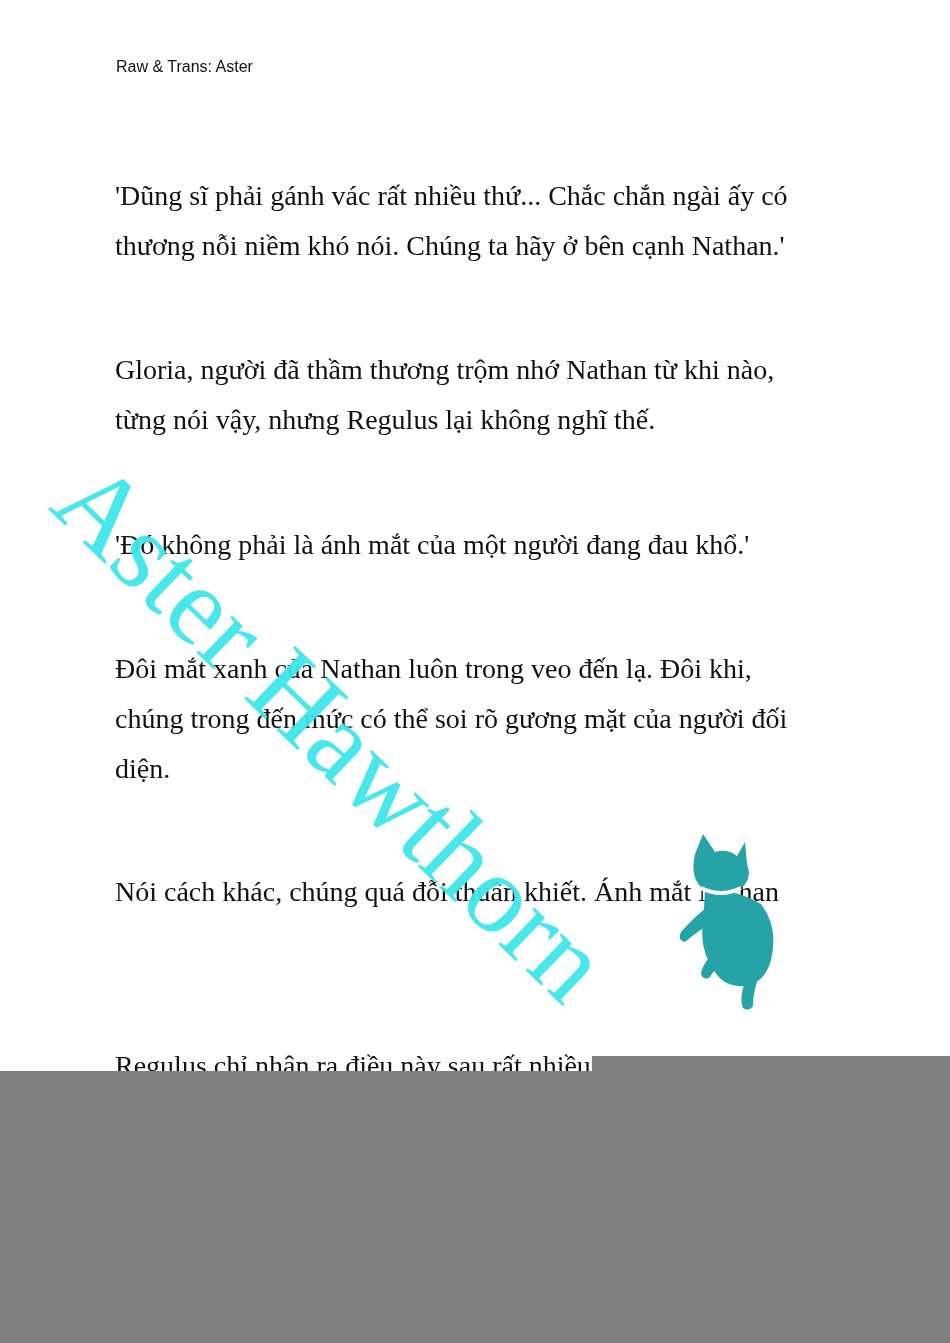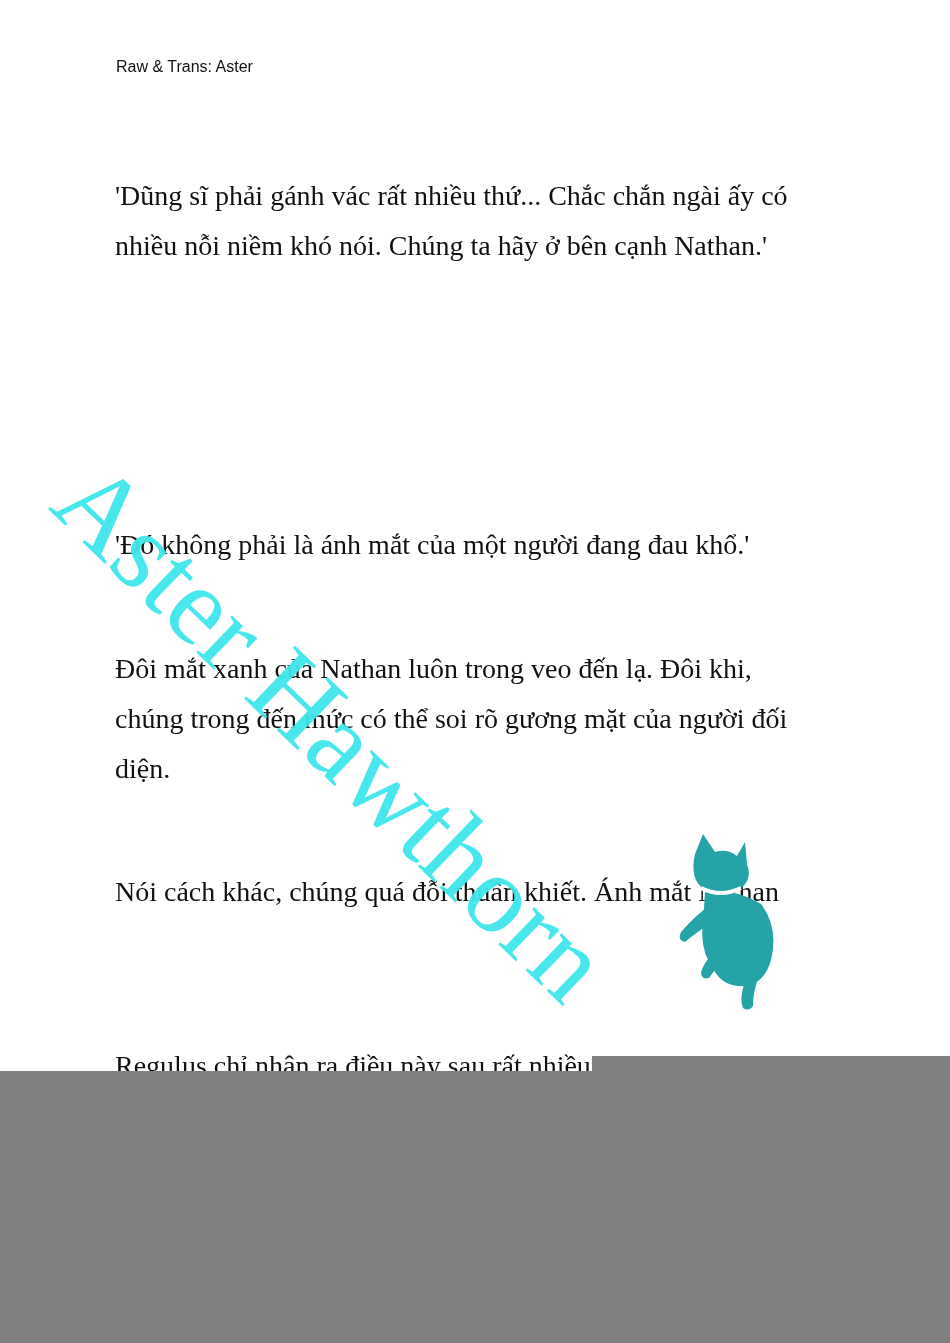--- a/index.html
+++ b/index.html
@@ -29,21 +29,25 @@
     .gray-b { position: absolute; left: 592px; top: 1056px; width: 358px; height: 20px; background: #808080; }
   </style>
 </head>
 <body>
 
 <div class="page">
   <div class="header">Raw &amp; Trans: Aster</div>
 
   <div class="para" style="top:171px">
     <span>'Dũng sĩ phải gánh vác rất nhiều thứ... Chắc chắn ngài ấy có</span>
-    <span>nhiều nỗi niềm khó nói. Chúng ta hãy ở bên cạnh Nathan.'</span>
+    <span>thương nỗi niềm khó nói. Chúng ta hãy ở bên cạnh Nathan.'</span>
+  </div>
+  <div class="para" style="top:345px">
+    <span>Gloria, người đã thầm thương trộm nhớ Nathan từ khi nào,</span>
+    <span>từng nói vậy, nhưng Regulus lại không nghĩ thế.</span>
   </div>
   <div class="para" style="top:644px">
     <span>Đôi mắt xanh của Nathan luôn trong veo đến lạ. Đôi khi,</span>
     <span>chúng trong đến mức có thể soi rõ gương mặt của người đối</span>
     <span>diện.</span>
   </div>
   <div class="para" style="top:520px">
     <span>'Đó không phải là ánh mắt của một người đang đau khổ.'</span>
   </div>
   <div class="para" style="top:867px">

